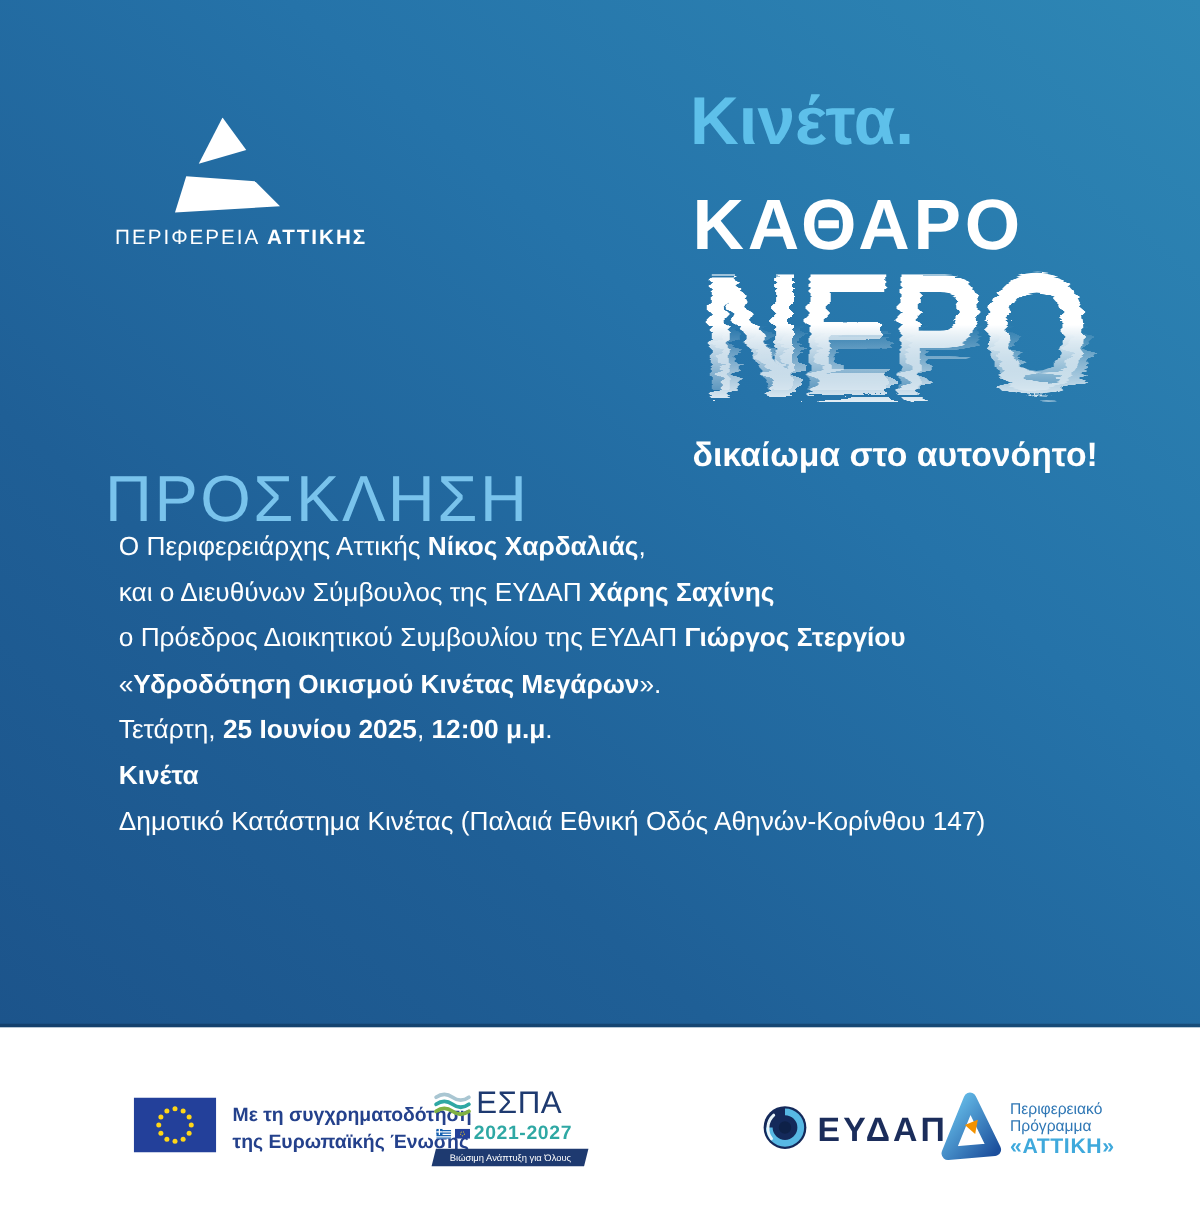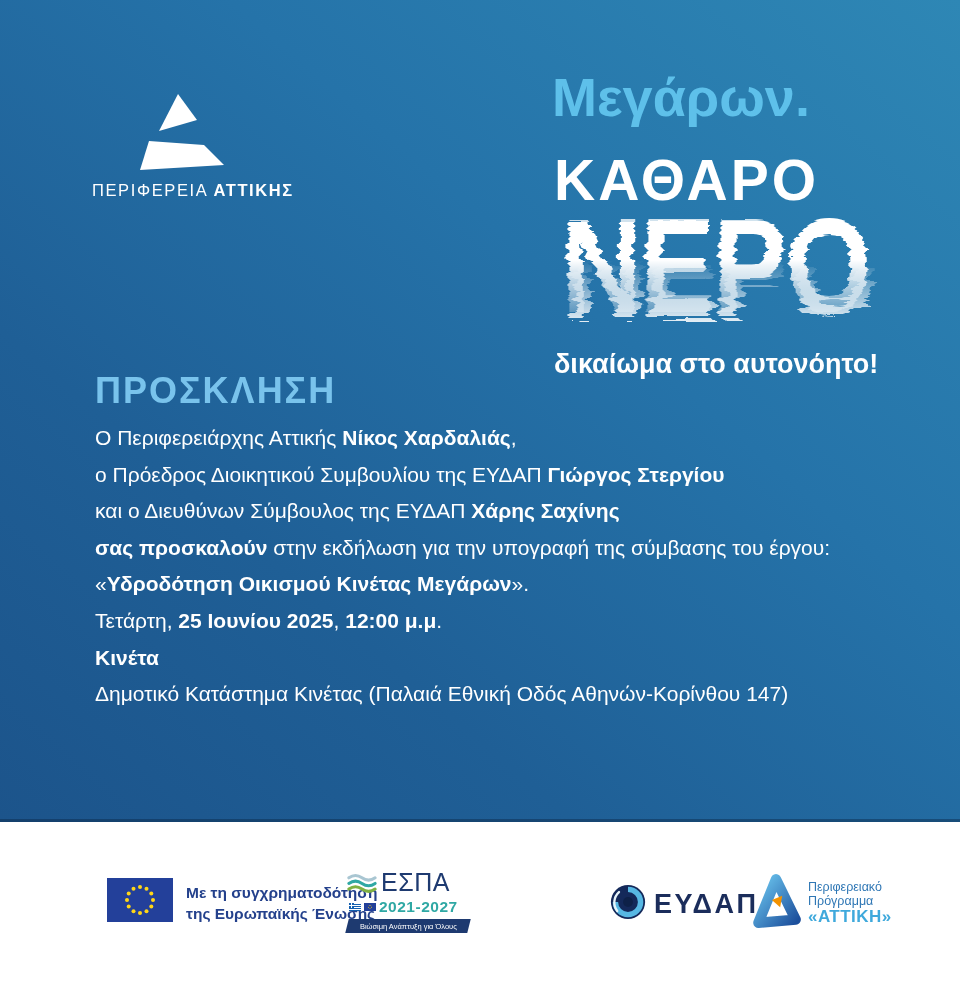--- a/index.html
+++ b/index.html
@@ -15,21 +15,21 @@
   .region-logo svg{display:block;margin:0 auto;}
   .region-logo .lbl{margin-top:9px;color:#fff;font-size:16.5px;letter-spacing:1.6px;white-space:nowrap;}
   .region-logo .lbl b{font-weight:700;}
   
   .loc{position:absolute;left:552px;top:66px;font-size:54px;font-weight:700;color:#5ec0ea;}
   .clean{position:absolute;left:554px;top:147px;font-size:57px;font-weight:700;
          letter-spacing:3px;color:#fff;}
   .nero{position:absolute;left:548px;top:202px;}
   .tagline{position:absolute;left:554px;top:349px;font-size:27px;font-weight:700;color:#fff;}
   
-  .heading{position:absolute;left:95px;top:370px;font-size:36px;font-weight:700;
+  .heading{position:absolute;left:84px;top:370px;font-size:52px;font-weight:400;
            letter-spacing:2px;color:#79c3ec;}
   .bodytext{position:absolute;left:95px;top:420px;width:800px;color:#fff;
             font-size:21px;line-height:36.6px;}
   .bodytext p{margin:0;}
   .bodytext strong{font-weight:700;}
   
   .footer{position:absolute;left:0;top:822px;width:960px;height:119px;background:#fff;}
   .eu-flag{position:absolute;left:107px;top:56px;}
   .eu-text{position:absolute;left:186px;top:60px;font-size:15.5px;line-height:21px;
            font-weight:700;color:#24418c;white-space:nowrap;}
@@ -56,21 +56,21 @@
   <div class="hero">
 
     <div class="region-logo">
       <svg width="84" height="78" viewBox="0 0 84 78" aria-hidden="true">
         <polygon points="38,0 57,26 19,37" fill="#ffffff"></polygon>
         <polygon points="9,47 64,51 84,71 0,76" fill="#ffffff"></polygon>
       </svg>
       <div class="lbl"><span>ΠΕΡΙΦΕΡΕΙΑ </span><b>ΑΤΤΙΚΗΣ</b></div>
     </div>
 
-    <div class="loc">Μεγάρων.</div>
+    <div class="loc">Κινέτα.</div>
     <div class="clean">ΚΑΘΑΡΟ</div>
 
     <svg class="nero" width="340" height="158" viewBox="0 0 340 158">
       <defs>
         <filter id="ripA" x="-25%" y="-25%" width="150%" height="160%">
           <feTurbulence type="turbulence" baseFrequency="0.002 0.10" numOctaves="2" seed="8" result="n"></feTurbulence>
           <feDisplacementMap in="SourceGraphic" in2="n" scale="10" xChannelSelector="R" yChannelSelector="G"></feDisplacementMap>
         </filter>
         <filter id="ripB" x="-25%" y="-25%" width="150%" height="170%">
           <feTurbulence type="turbulence" baseFrequency="0.002 0.10" numOctaves="2" seed="8" result="n2"></feTurbulence>
@@ -102,23 +102,22 @@
         <text x="10" y="106" font-family="Liberation Sans, sans-serif" font-weight="bold" font-size="132" fill="#ffffff" letter-spacing="-2" textLength="310" lengthAdjust="spacingAndGlyphs">ΝΕΡΟ</text>
       </g>
     </svg>
 
     <div class="tagline">δικαίωμα στο αυτονόητο!</div>
 
     <div class="heading">ΠΡΟΣΚΛΗΣΗ</div>
 
     <div class="bodytext">
       <p><span>Ο Περιφερειάρχης Αττικής </span><strong>Νίκος Χαρδαλιάς</strong><span>,</span></p>
+      <p><span>και ο Διευθύνων Σύμβουλος της ΕΥΔΑΠ </span><strong>Χάρης Σαχίνης</strong></p>
       <p><span>ο Πρόεδρος Διοικητικού Συμβουλίου της ΕΥΔΑΠ </span><strong>Γιώργος Στεργίου</strong></p>
-      <p><span>και ο Διευθύνων Σύμβουλος της ΕΥΔΑΠ </span><strong>Χάρης Σαχίνης</strong></p>
-      <p><strong>σας προσκαλούν</strong><span> στην εκδήλωση για την υπογραφή της σύμβασης του έργου:</span></p>
       <p><span>«</span><strong>Υδροδότηση Οικισμού Κινέτας Μεγάρων</strong><span>».</span></p>
       <p><span>Τετάρτη, </span><strong>25 Ιουνίου 2025</strong><span>, </span><strong>12:00 μ.μ</strong><span>.</span></p>
       <p><strong>Κινέτα</strong></p>
       <p><span>Δημοτικό Κατάστημα Κινέτας (Παλαιά Εθνική Οδός Αθηνών-Κορίνθου 147)</span></p>
     </div>
   </div>
 
   <div class="footer">
 
     <svg class="eu-flag" width="66" height="44" viewBox="0 0 66 44" aria-hidden="true">

